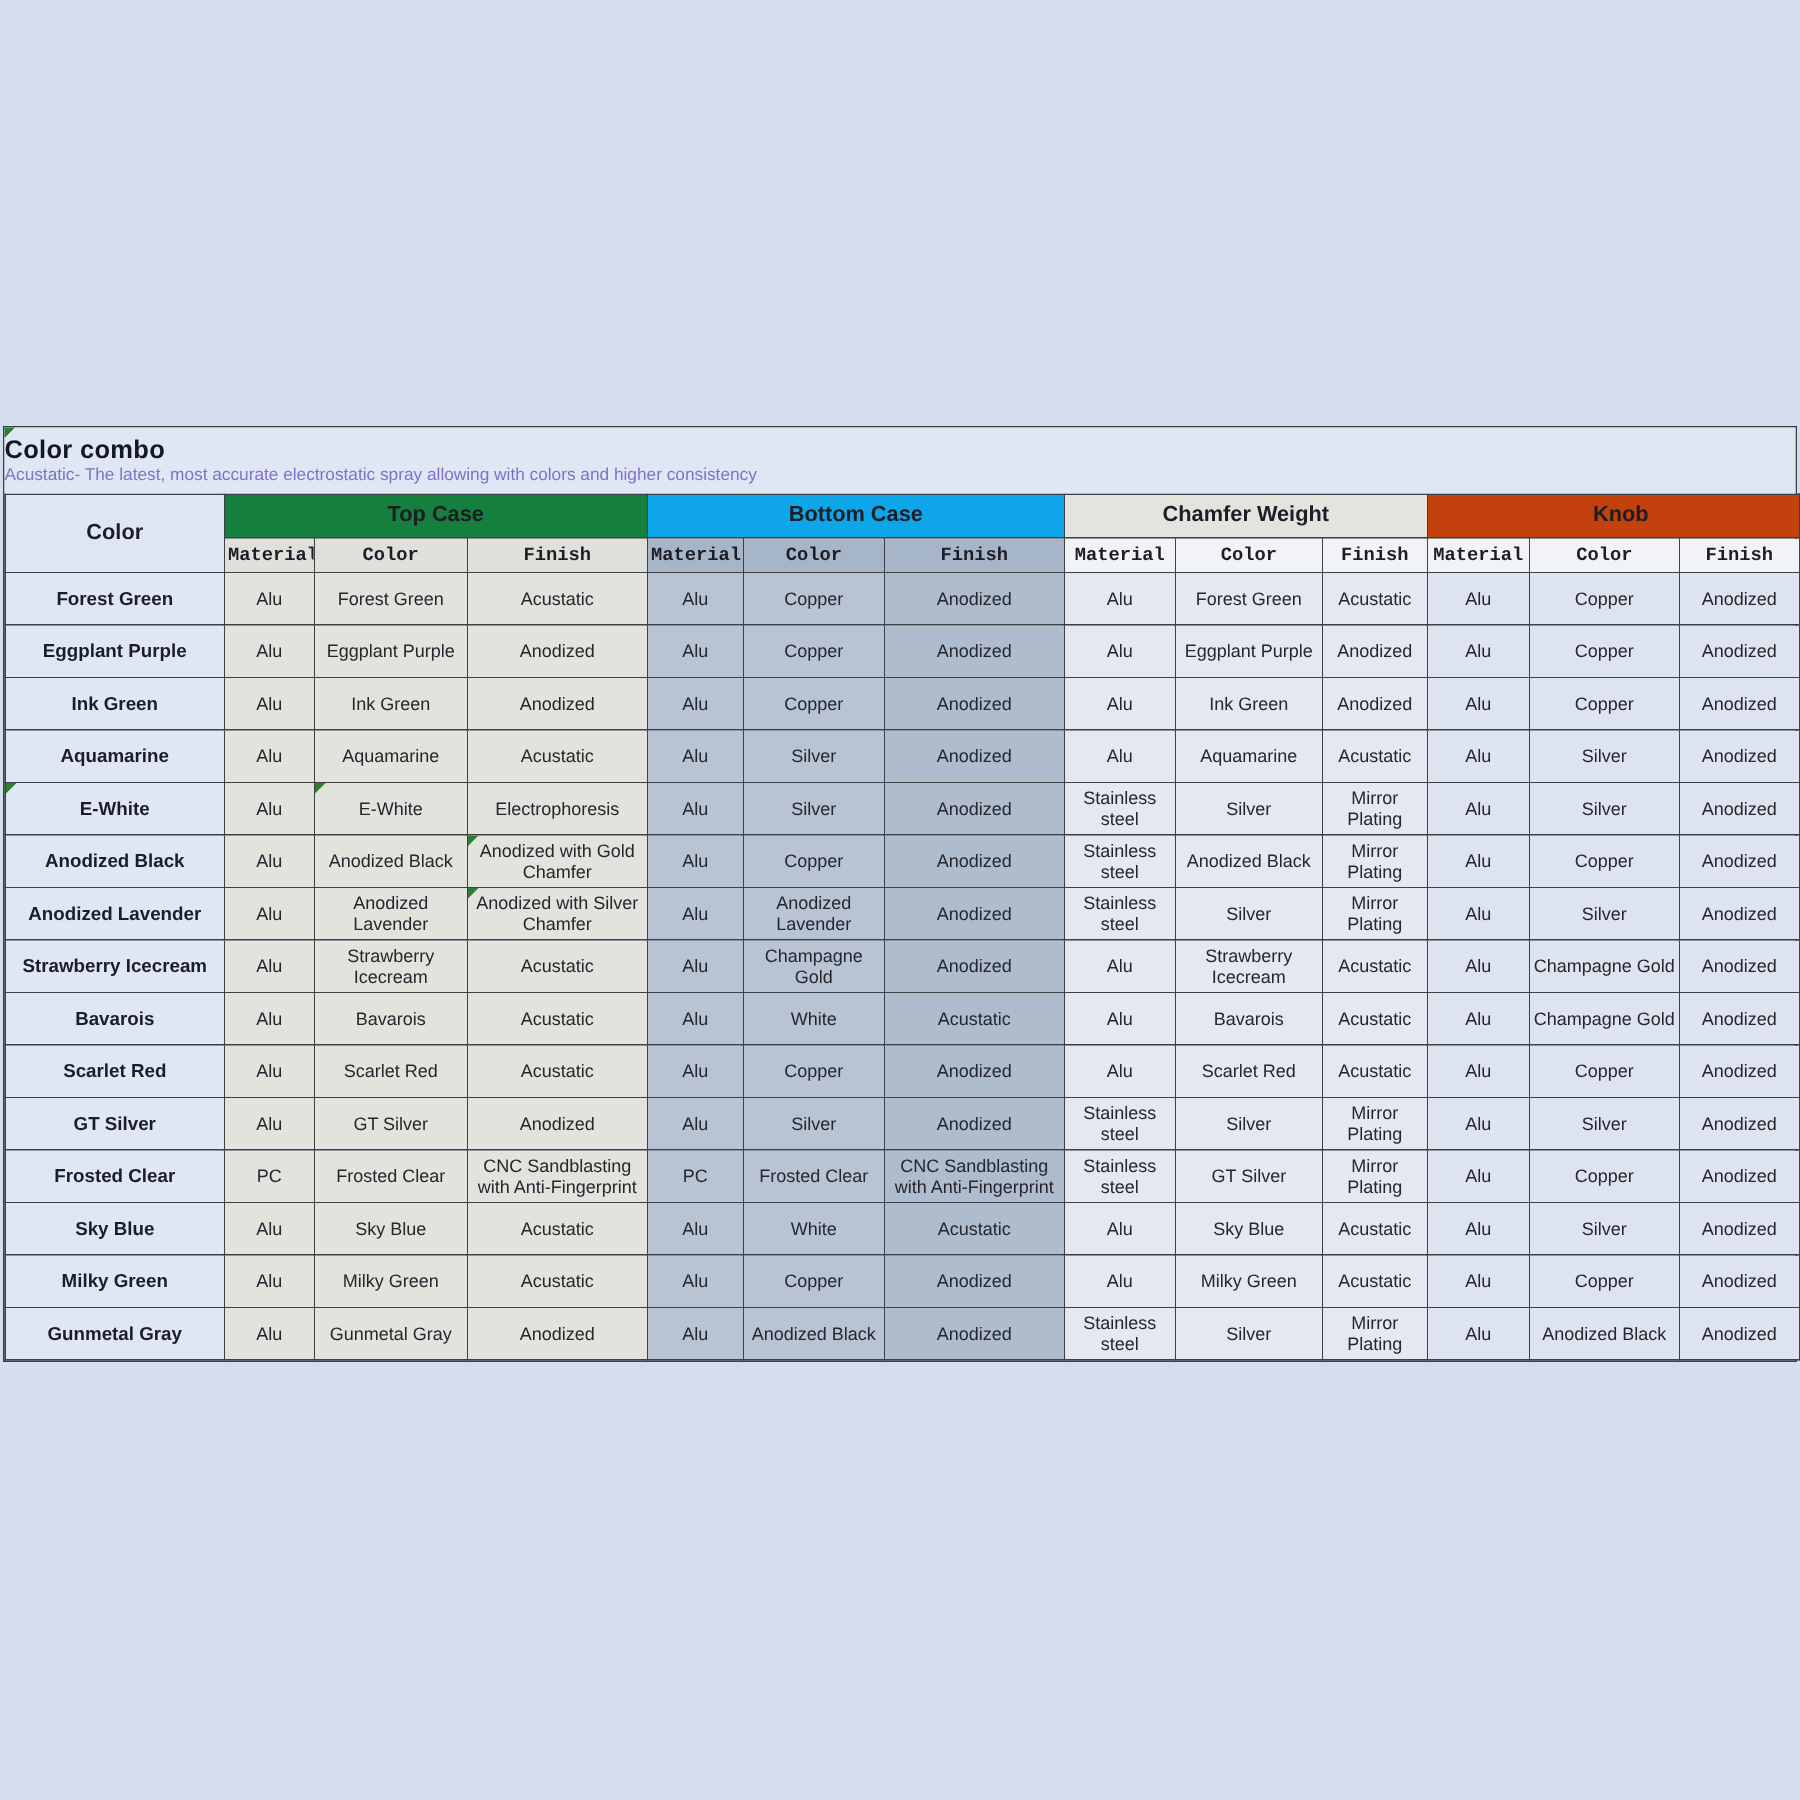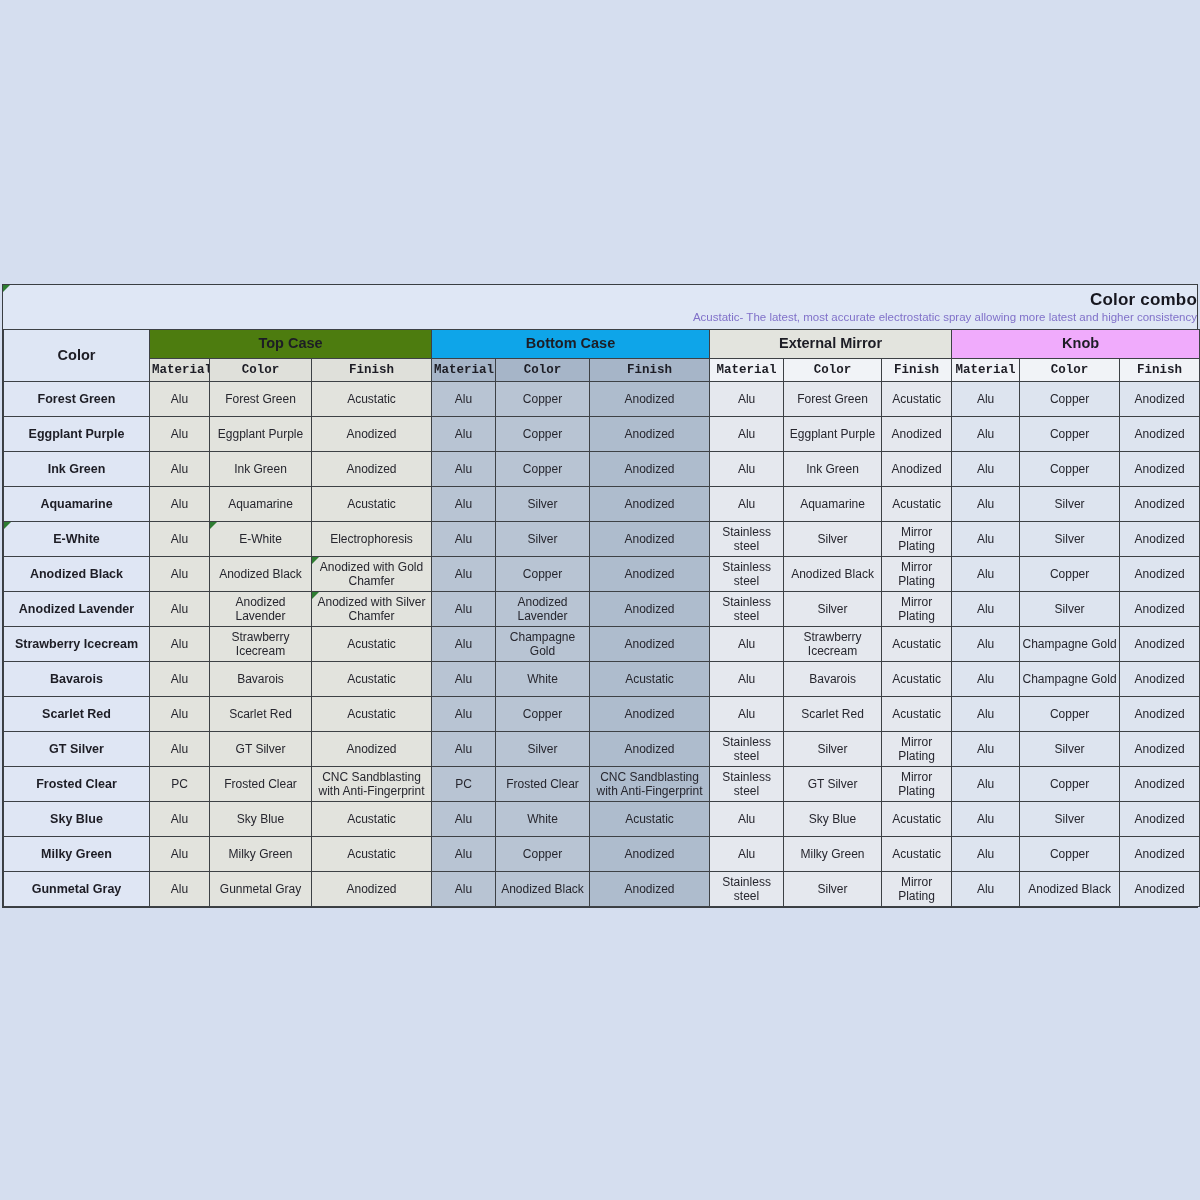--- a/index.html
+++ b/index.html
@@ -15,21 +15,21 @@
     position:absolute;
     left:2px;top:284px;
     width:1194px;
     border:1.5px solid #3a3e42;
     background:#dee6f4;
   }
   .title-band{
     position:relative;
     height:44px;
     background:#dfe7f5;
-    text-align:right;
+    text-align:left;
   }
   .sheet-title{
     font-size:17px;
     font-weight:bold;
     color:#17171f;
     padding-top:5px;
     letter-spacing:0.2px;
   }
   .sheet-subtitle{
     font-size:11.5px;
@@ -49,24 +49,24 @@
     font-size:12px;
     font-weight:normal;
     line-height:1.18;
     position:relative;
     overflow:hidden;
   }
   tr.group-row th{height:26px;font-size:14.5px;font-weight:bold;color:#1d1d25;}
   tr.sub-row th{height:20px;font-size:12.5px;font-weight:bold;color:#1d1d25;font-family:Liberation Mono, monospace;}
   tr.data-row{height:35px;}
   th.colhead{background:#dee6f4;font-size:14.5px;font-weight:bold;}
-  th.g-tc{background:#4d7c0f;}
+  th.g-tc{background:#15803d;}
   th.g-bc{background:#0ea5e9;}
   th.g-ew{background:#e3e4de;}
-  th.g-kn{background:#f0abfc;padding-left:12px;}
+  th.g-kn{background:#c2410c;padding-left:12px;}
   th.s-tc{background:#dfe0da;}
   th.s-bc{background:#a6b5c8;}
   th.s-ew{background:#f1f3f7;}
   th.s-kn{background:#f1f3f7;}
   th.rowname{background:#dfe6f4;font-size:12.5px;font-weight:bold;color:#1d1d25;}
   td.tc{background:#e2e3dd;}
   td.bc{background:#b8c4d3;}
   td.bc-f{background:#aebccd;}
   td.ew{background:#e5e8ee;}
   td.kn{background:#dde4ef;}
@@ -79,21 +79,21 @@
   }
 </style>
 </head>
 <body>
 
 <div class="sheet">
 
   <div class="title-band">
     <span class="corner-mark"></span>
     <div class="sheet-title">Color combo</div>
-    <div class="sheet-subtitle">Acustatic- The latest, most accurate electrostatic spray allowing more latest and higher consistency</div>
+    <div class="sheet-subtitle">Acustatic- The latest, most accurate electrostatic spray allowing with colors and higher consistency</div>
   </div>
 
   <table>
     <colgroup>
       <col style="width:146px">
         <col style="width:60px">
         <col style="width:102px">
         <col style="width:120px">
       <col style="width:64px">
         <col style="width:94px">
@@ -103,21 +103,21 @@
         <col style="width:70px">
       <col style="width:68px">
         <col style="width:100px">
         <col style="width:80px">
     </colgroup>
     <thead>
       <tr class="group-row">
         <th class="colhead" rowspan="2">Color</th>
         <th class="g-tc" colspan="3">Top Case</th>
         <th class="g-bc" colspan="3">Bottom Case</th>
-        <th class="g-ew" colspan="3">External Mirror</th>
+        <th class="g-ew" colspan="3">Chamfer Weight</th>
         <th class="g-kn" colspan="3">Knob</th>
       </tr>
       <tr class="sub-row">
         <th class="s-tc">Material</th>
         <th class="s-tc">Color</th>
         <th class="s-tc">Finish</th>
         <th class="s-bc">Material</th>
         <th class="s-bc">Color</th>
         <th class="s-bc">Finish</th>
         <th class="s-ew">Material</th>

